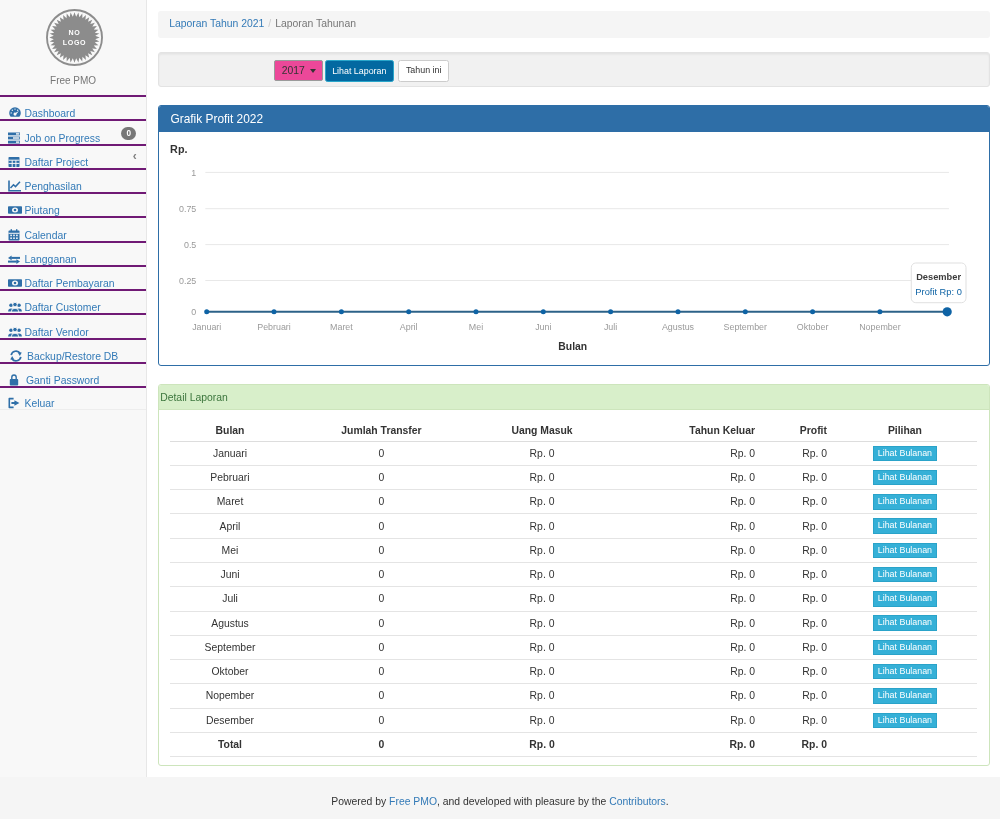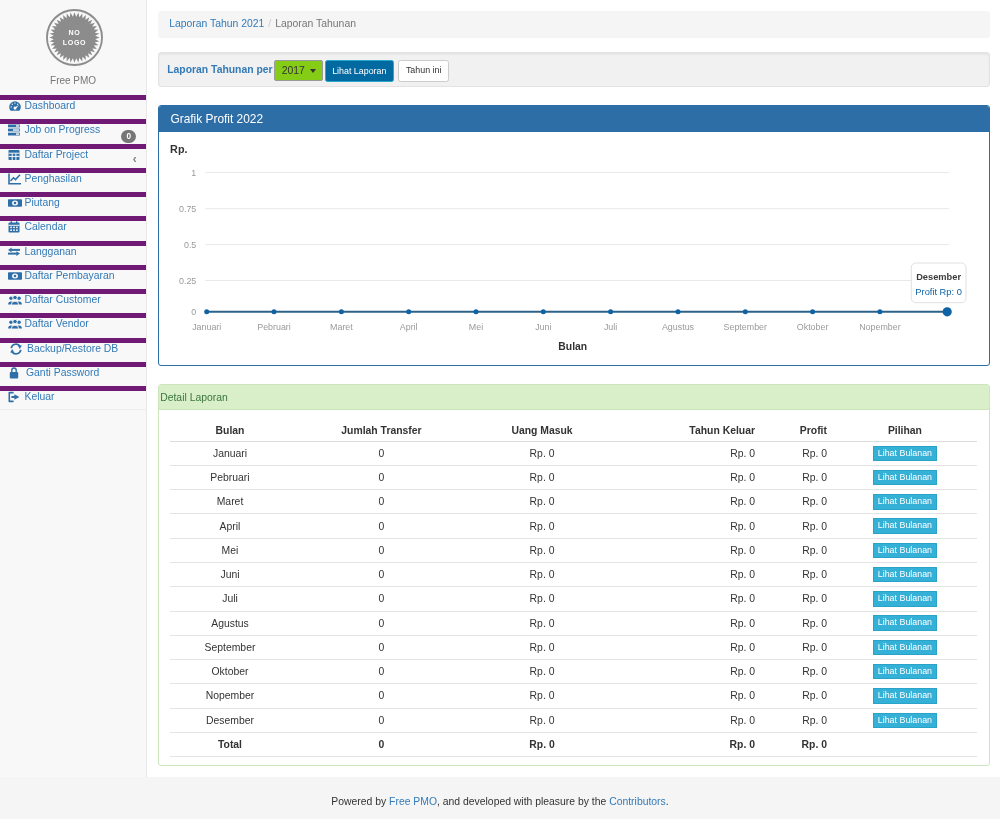--- a/index.html
+++ b/index.html
@@ -1,31 +1,31 @@
 <!DOCTYPE html>
 <html><head><meta charset="utf-8"><style>
 *{margin:0;padding:0;box-sizing:border-box}
 html,body{width:1000px;height:819px;overflow:hidden;background:#fff;
  font-family:"Liberation Sans",sans-serif;font-size:10.4px;color:#333}
 #foot-bg{position:absolute;left:0;top:776.5px;width:1000px;height:42.5px;background:#f5f5f5}
 #side{position:absolute;left:0;top:0;width:147.2px;height:776.5px;background:#f8f8f8;border-right:1px solid #e7e7e7}
 #side .brand{height:95px;position:relative}
 #side .brand svg{position:absolute;left:44.5px;top:8px}
 #side .brand .nm{position:absolute;top:74.5px;left:0;width:100%;text-align:center;color:#767676;font-size:10px}
-.mrow{height:24.28px;border-top:5px solid #701a75;display:flex;align-items:flex-start;color:#337ab7;position:relative}
+.mrow{height:24.28px;border-top:2px solid #701a75;display:flex;align-items:flex-end;color:#337ab7;position:relative}
 .mrow .ic{width:17px;margin-left:7.5px;display:flex;justify-content:flex-start}
 .badge{position:absolute;right:10px;top:5.3px;background:#777;color:#fff;font-size:8.2px;font-weight:bold;border-radius:8px;width:15px;height:13.6px;line-height:13.8px;text-align:center}
 .chev{position:absolute;right:9.5px;top:3.2px;color:#808080;font-size:12px;font-weight:bold;transform:scaleY(1.1)}
 .mrow:last-child{border-bottom:1px solid #ededed}
 #bc{position:absolute;left:158.2px;top:11px;width:831.4px;height:26.5px;background:#f5f5f5;border-radius:3px;line-height:26.5px;padding-left:11px;color:#777}
 #bc a{color:#337ab7;text-decoration:none}
 #bc .sep{color:#ccc;padding:0 4px}
 #well{position:absolute;left:158.2px;top:52px;width:831.4px;height:35px;background:#f1f1f1;border:1px solid #e3e3e3;border-radius:3px;box-shadow:inset 0 1.5px 2px rgba(0,0,0,.06)}
 #well .lbl{position:absolute;left:8px;top:0;line-height:34px;font-weight:bold;color:#337ab7}
-#sel{position:absolute;left:114.6px;top:7.4px;width:48.8px;height:20.8px;font-size:10.4px;color:#333;border:1px solid #9a9a9a;border-radius:2px;background:#84cc16;padding-left:7px;line-height:19px}
+#sel{position:absolute;left:114.6px;top:7.4px;width:48.8px;height:20.8px;font-size:10.4px;color:#333;border:1px solid #9a9a9a;border-radius:2px;background:#ec4899;padding-left:7px;line-height:19px}
 #caret{position:absolute;right:6px;top:8px;width:0;height:0;border-left:3.6px solid transparent;border-right:3.6px solid transparent;border-top:4.6px solid #333}
 .btn{display:inline-block;text-align:center;border-radius:2.5px;font-family:"Liberation Sans",sans-serif}
 #btn-lihat{position:absolute;left:165.4px;top:6.6px;width:69.4px;height:22.8px;background:#0369a1;border:1px solid #2aa6ca;color:#fff;font-size:8.9px;line-height:20.8px}
 #btn-tahun{position:absolute;left:239px;top:7.4px;width:51px;height:21.2px;background:#fff;border:1px solid #ccc;color:#333;font-size:8.9px;line-height:19.2px}
 .panel{position:absolute;left:158.2px;width:831.4px;border-radius:3px}
 #p-chart{top:104.5px;height:261.4px;border:1px solid #2e6ea7}
 #p-chart .hd{height:26.3px;background:#2e6ea7;border-radius:2px 2px 0 0;color:#fff;font-size:11.9px;line-height:26.3px;padding-left:11.3px}
 #p-table{top:383.5px;height:382.8px;border:1px solid #cde5bc;background:#fff}
 #p-table .hd{height:25.8px;background:#d8efca;border-bottom:1px solid #cde5bc;border-radius:2px 2px 0 0;color:#3c763d;font-size:10.4px;line-height:25.5px;padding-left:1px}
 #chart-svg{position:absolute;left:158.2px;top:130.8px}
@@ -187,21 +187,20 @@
 <div class="mrow"><span class="ic">
           <svg width="12" height="12" viewBox="0 0 12 12">
             <path fill="#2f6fa8" d="M5.6,0.8 H1.2 a0.7,0.7 0 0 0 -0.7,0.7 V10.5 a0.7,0.7 0 0 0 0.7,0.7 H5.6 V9.6 H2.1 V2.4 H5.6Z"></path>
             <path fill="#2f6fa8" d="M6.4,3.2 V5 H3.4 V7 H6.4 V8.8 L11.4,6Z"></path>
           </svg>
         </span>Keluar</div>
 </div>
 </div>
 <div id="bc"><a>Laporan Tahun 2021</a><span class="sep">/</span>Laporan Tahunan</div>
 <div id="well">
-<span class="lbl">Laporan Tahunan per</span>
 <span id="sel">2017<span id="caret"></span></span>
 <span class="btn" id="btn-lihat">Lihat Laporan</span>
 <span class="btn" id="btn-tahun">Tahun ini</span>
 </div>
 <div class="panel" id="p-chart">
     <div class="hd">Grafik Profit 2022</div>
   </div>
 <svg id="chart-svg" width="831.4" height="234.1" viewBox="0 0 831.4 234.1">
 <text x="12.1" y="22.5" font-size="10.8" font-weight="bold" fill="#333">Rp.</text>
 <g stroke="#e8e8e8" stroke-width="1">

